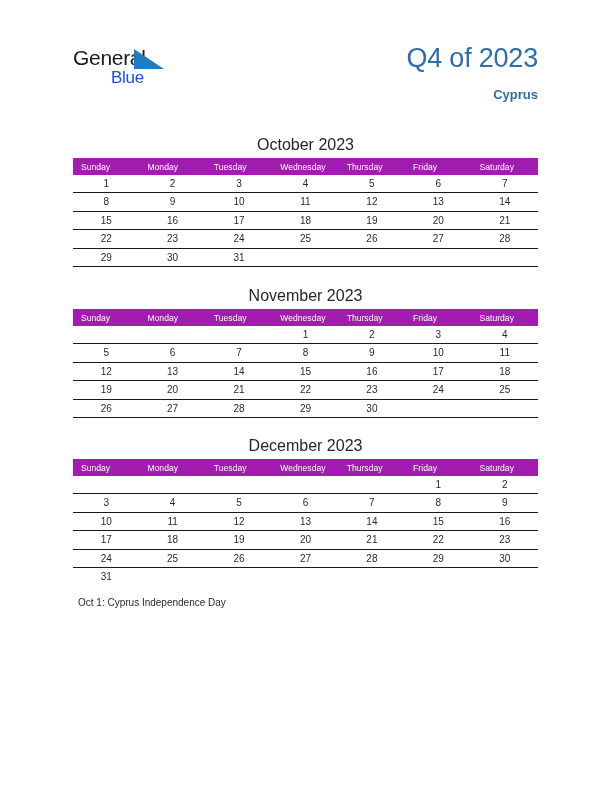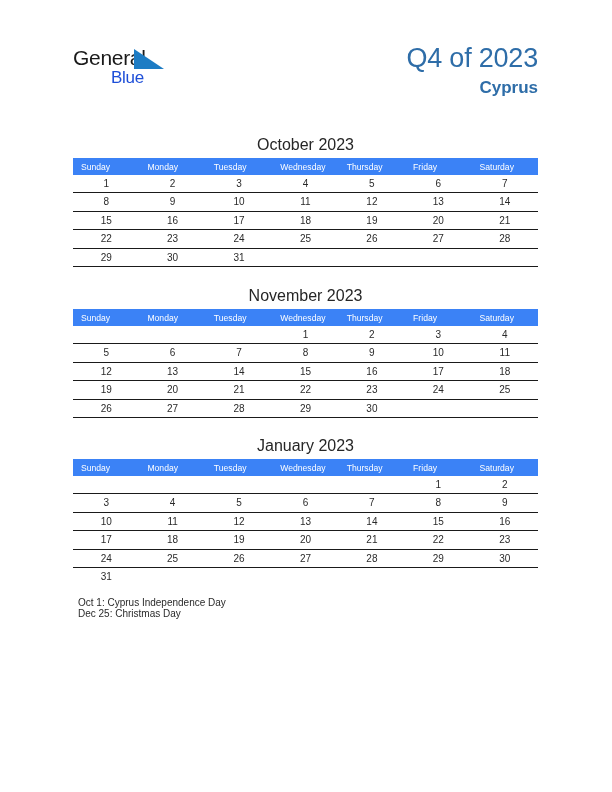--- a/index.html
+++ b/index.html
@@ -27,38 +27,38 @@
     font-size:17px; letter-spacing:-0.3px;
     color:#1d4ed8; font-weight:400; line-height:24px;
   }
 
   .title-block { position:absolute; right:74px; top:42px; text-align:right; }
   .title-main {
     font-size:27px; font-weight:normal; color:#2e6da8;
     line-height:32px; letter-spacing:-0.2px; white-space:nowrap;
   }
   .title-sub {
-    font-size:17px; font-weight:bold; color:#2e6da8;
-    line-height:22px; margin-top:3px; white-space:nowrap;
+    font-size:13px; font-weight:bold; color:#2e6da8;
+    line-height:22px; margin-top:10px; white-space:nowrap;
   }
 
   
   .month { position:absolute; left:73px; width:465px; }
   #month-0 { top:136px; }
   #month-1 { top:287px; }
   #month-2 { top:437px; }
 
   .month-title {
     text-align:center; font-size:16px; color:#262626;
     line-height:17px; margin-bottom:5px; font-weight:400;
   }
 
   table.cal { width:465px; border-collapse:collapse; table-layout:fixed; }
   table.cal th {
-    background:#3b82f6; color:#ffffff;
+    background:#a21caf; color:#ffffff;
     font-size:8.6px; font-weight:400;
     text-align:left; padding:3.5px 0 3.5px 8px;
     line-height:10px; border:none;
   }
   table.cal td {
     text-align:center; font-size:10px; color:#2a2a2a;
     height:17.4px; line-height:17.4px; padding:0;
     border-bottom:1px solid #1a1a1a; font-weight:400;
   }
   table.cal tr.last-open td { border-bottom:none; }
@@ -220,21 +220,21 @@
             <td>29</td>
             <td>30</td>
             <td class="empty">&nbsp;</td>
             <td class="empty">&nbsp;</td>
           </tr>
         </tbody>
     </table>
   </div>
 
   <div class="month" id="month-2">
-    <div class="month-title">January 2023</div>
+    <div class="month-title">December 2023</div>
     <table class="cal">
       <thead>
           <tr>
             <th>Sunday</th>
             <th>Monday</th>
             <th>Tuesday</th>
             <th>Wednesday</th>
             <th>Thursday</th>
             <th>Friday</th>
             <th>Saturday</th>
@@ -294,16 +294,15 @@
             <td class="empty">&nbsp;</td>
             <td class="empty">&nbsp;</td>
             <td class="empty">&nbsp;</td>
           </tr>
         </tbody>
     </table>
   </div>
 
   <div class="notes">
       <div class="note-line">Oct 1: Cyprus Independence Day</div>
-      <div class="note-line">Dec 25: Christmas Day</div>
     </div>
 
 </div>
 
 </body></html>

